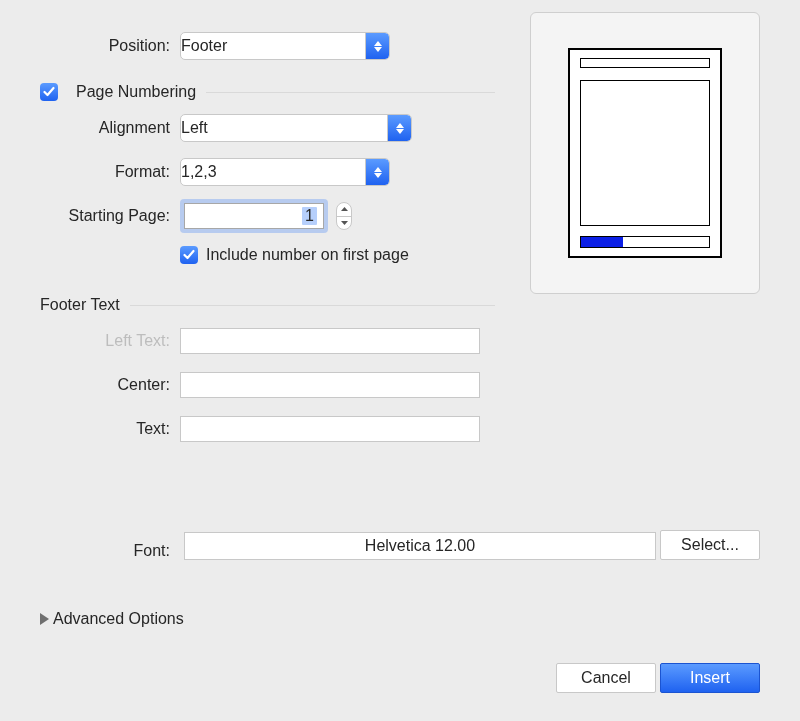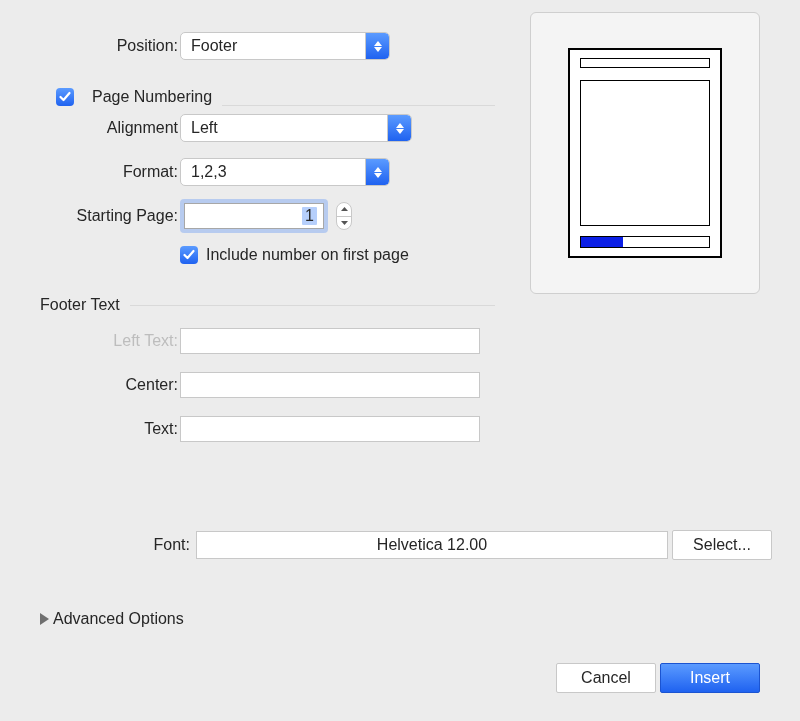--- a/index.html
+++ b/index.html
@@ -34,34 +34,34 @@
     width: 455px;
   }
   .row {
     display: flex;
     align-items: center;
     height: 44px;
   }
   .label {
     width: 140px;
     text-align: right;
-    padding-right: 2px;
+    padding-right: 10px;
   }
   .label.muted { color: var(--label-muted); }
 
   
   .popup {
     position: relative;
     height: 28px;
     border: 1px solid var(--field-border);
     border-radius: 5px;
     background: var(--field-bg);
     display: flex;
     align-items: center;
-    padding-left: 10px;
+    padding-left: 0;
     overflow: hidden;
   }
   .popup .popup-text { flex: 1; }
   .popup .popup-btn {
     width: 24px;
     height: 100%;
     background: linear-gradient(var(--blue-grad-top), var(--blue-grad-bot));
     border-left: 1px solid var(--field-border);
     border-top-right-radius: 4px;
     border-bottom-right-radius: 4px;
@@ -127,21 +127,21 @@
     flex: 0 0 18px;
   }
   .checkbox svg { display: block; }
 
   
   .section-head {
     display: flex; align-items: center; gap: 10px;
     height: 28px;
     margin-top: 8px;
   }
-  .section-head.with-check { margin-left: 16px; align-items: flex-end; }
+  .section-head.with-check { margin-left: 0; }
   .section-head .head-label { white-space: nowrap; }
   .section-head .rule { flex: 1; height: 1px; background: var(--rule); }
 
   
   .preview {
     position: absolute;
     right: 40px;
     top: 12px;
     width: 230px;
     height: 282px;
@@ -169,24 +169,24 @@
     border: 1px solid #000;
   }
   .page .ftr-fill {
     position: absolute; left: 0; top: 0; bottom: 0; width: 33%;
     background: #0b1fe6;
   }
 
   
   .font-row {
     position: absolute;
-    left: 52px;
+    left: 40px;
     top: 530px;
     width: 720px;
-    display: flex; align-items: center; gap: 4px;
+    display: flex; align-items: flex-end; gap: 4px;
   }
   .font-display {
     flex: 1; height: 28px;
     border: 1px solid var(--field-border);
     background: #fff;
     display: flex; align-items: center; justify-content: center;
   }
   .btn {
     height: 30px;
     border: 1px solid var(--field-border);

